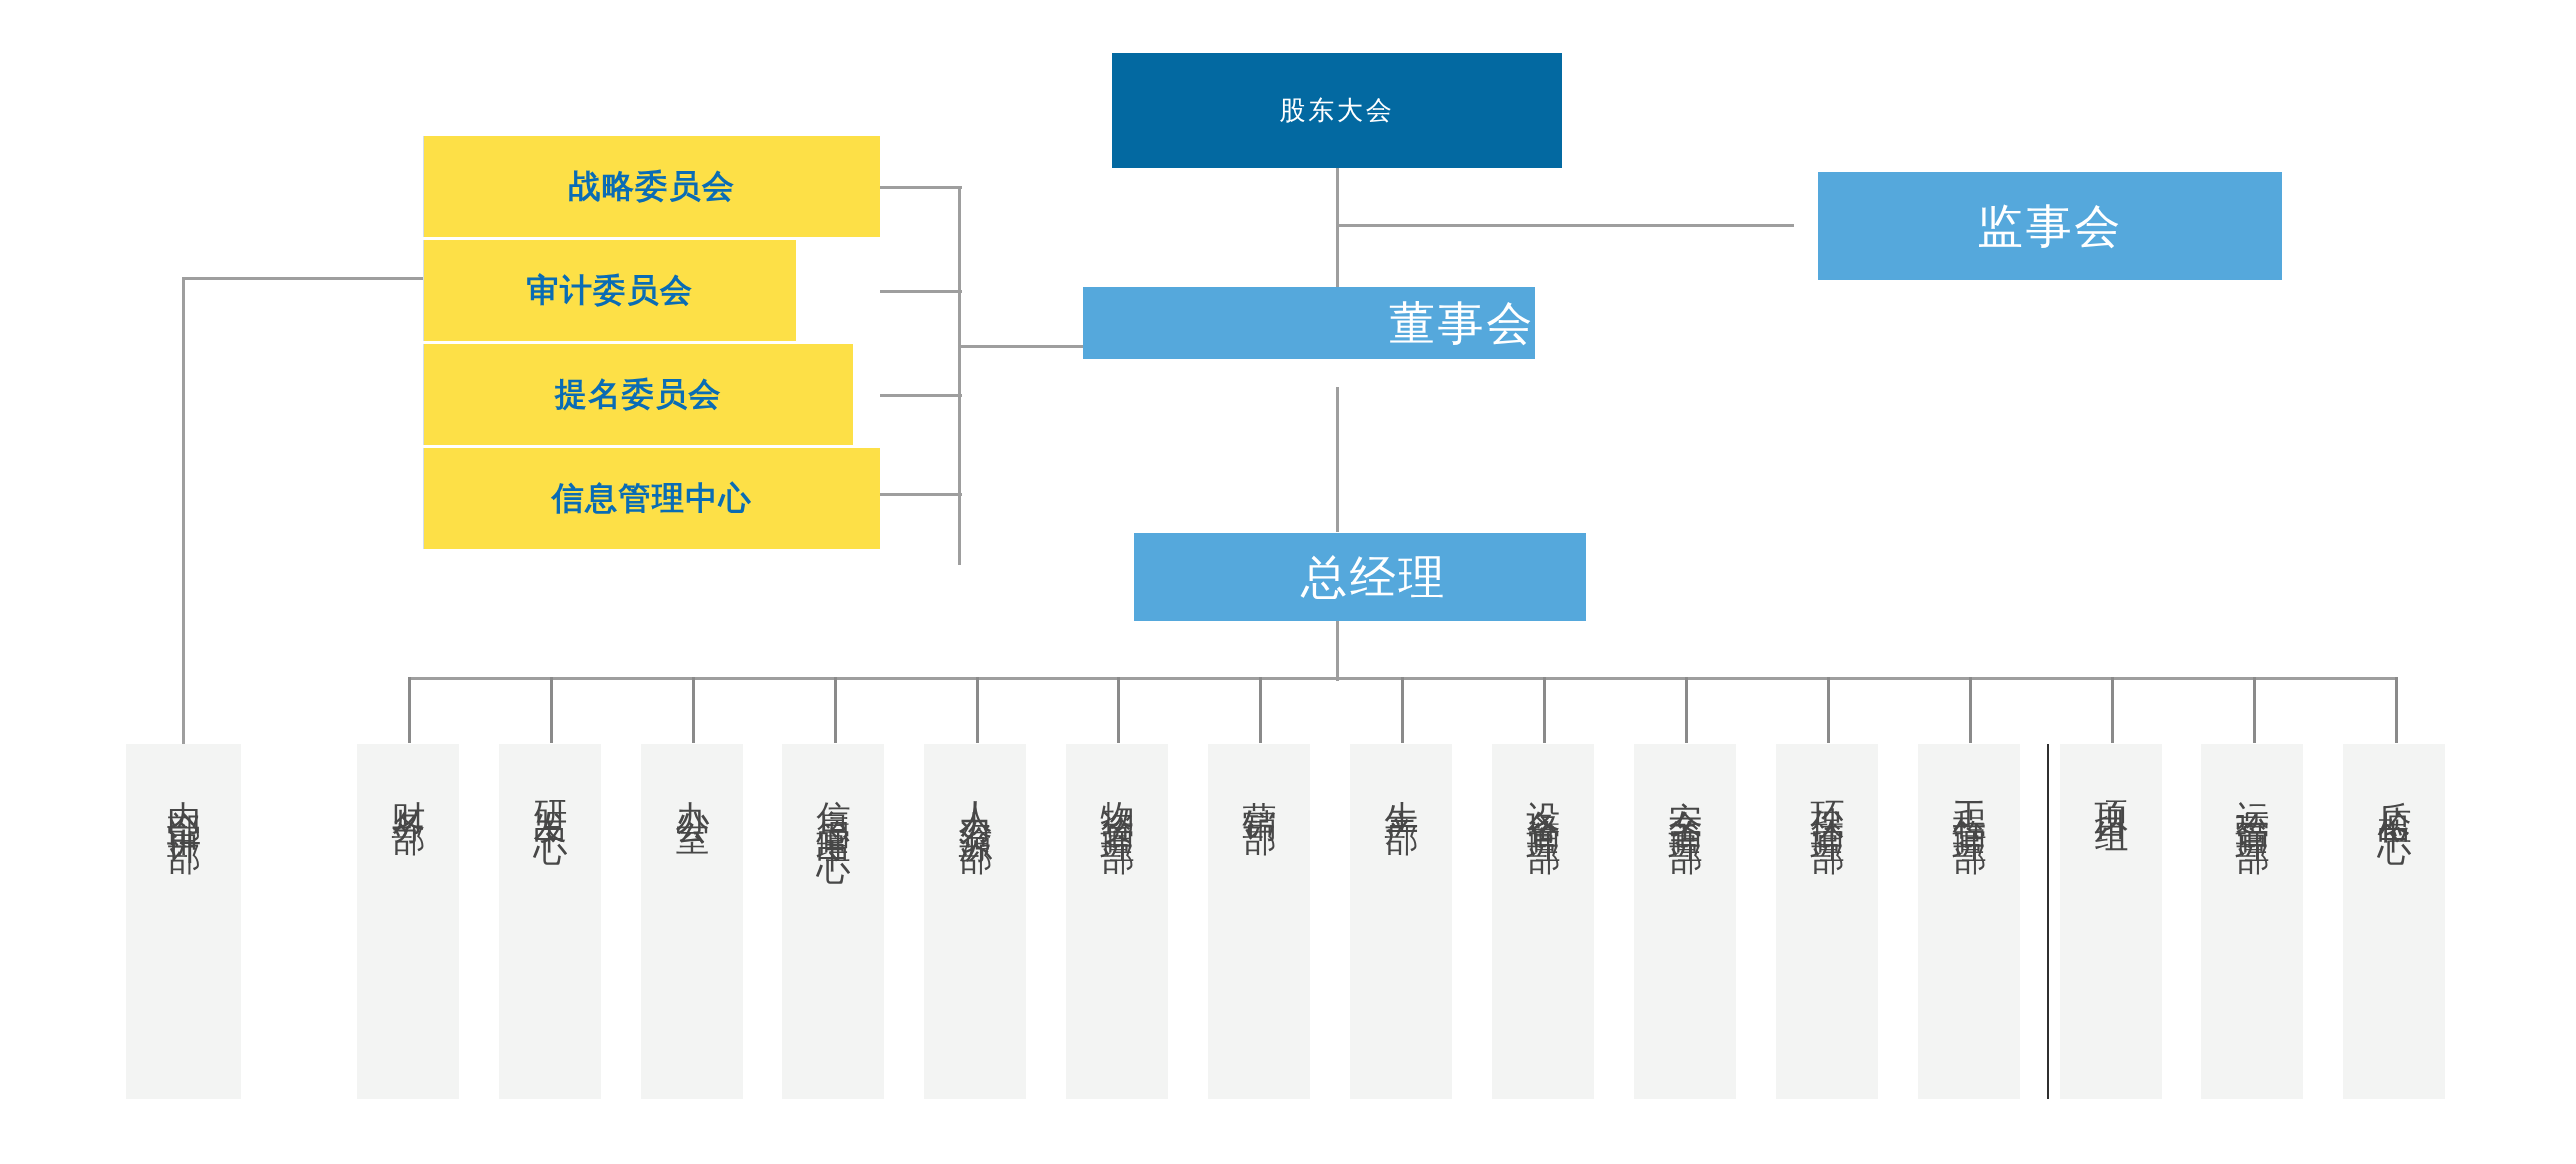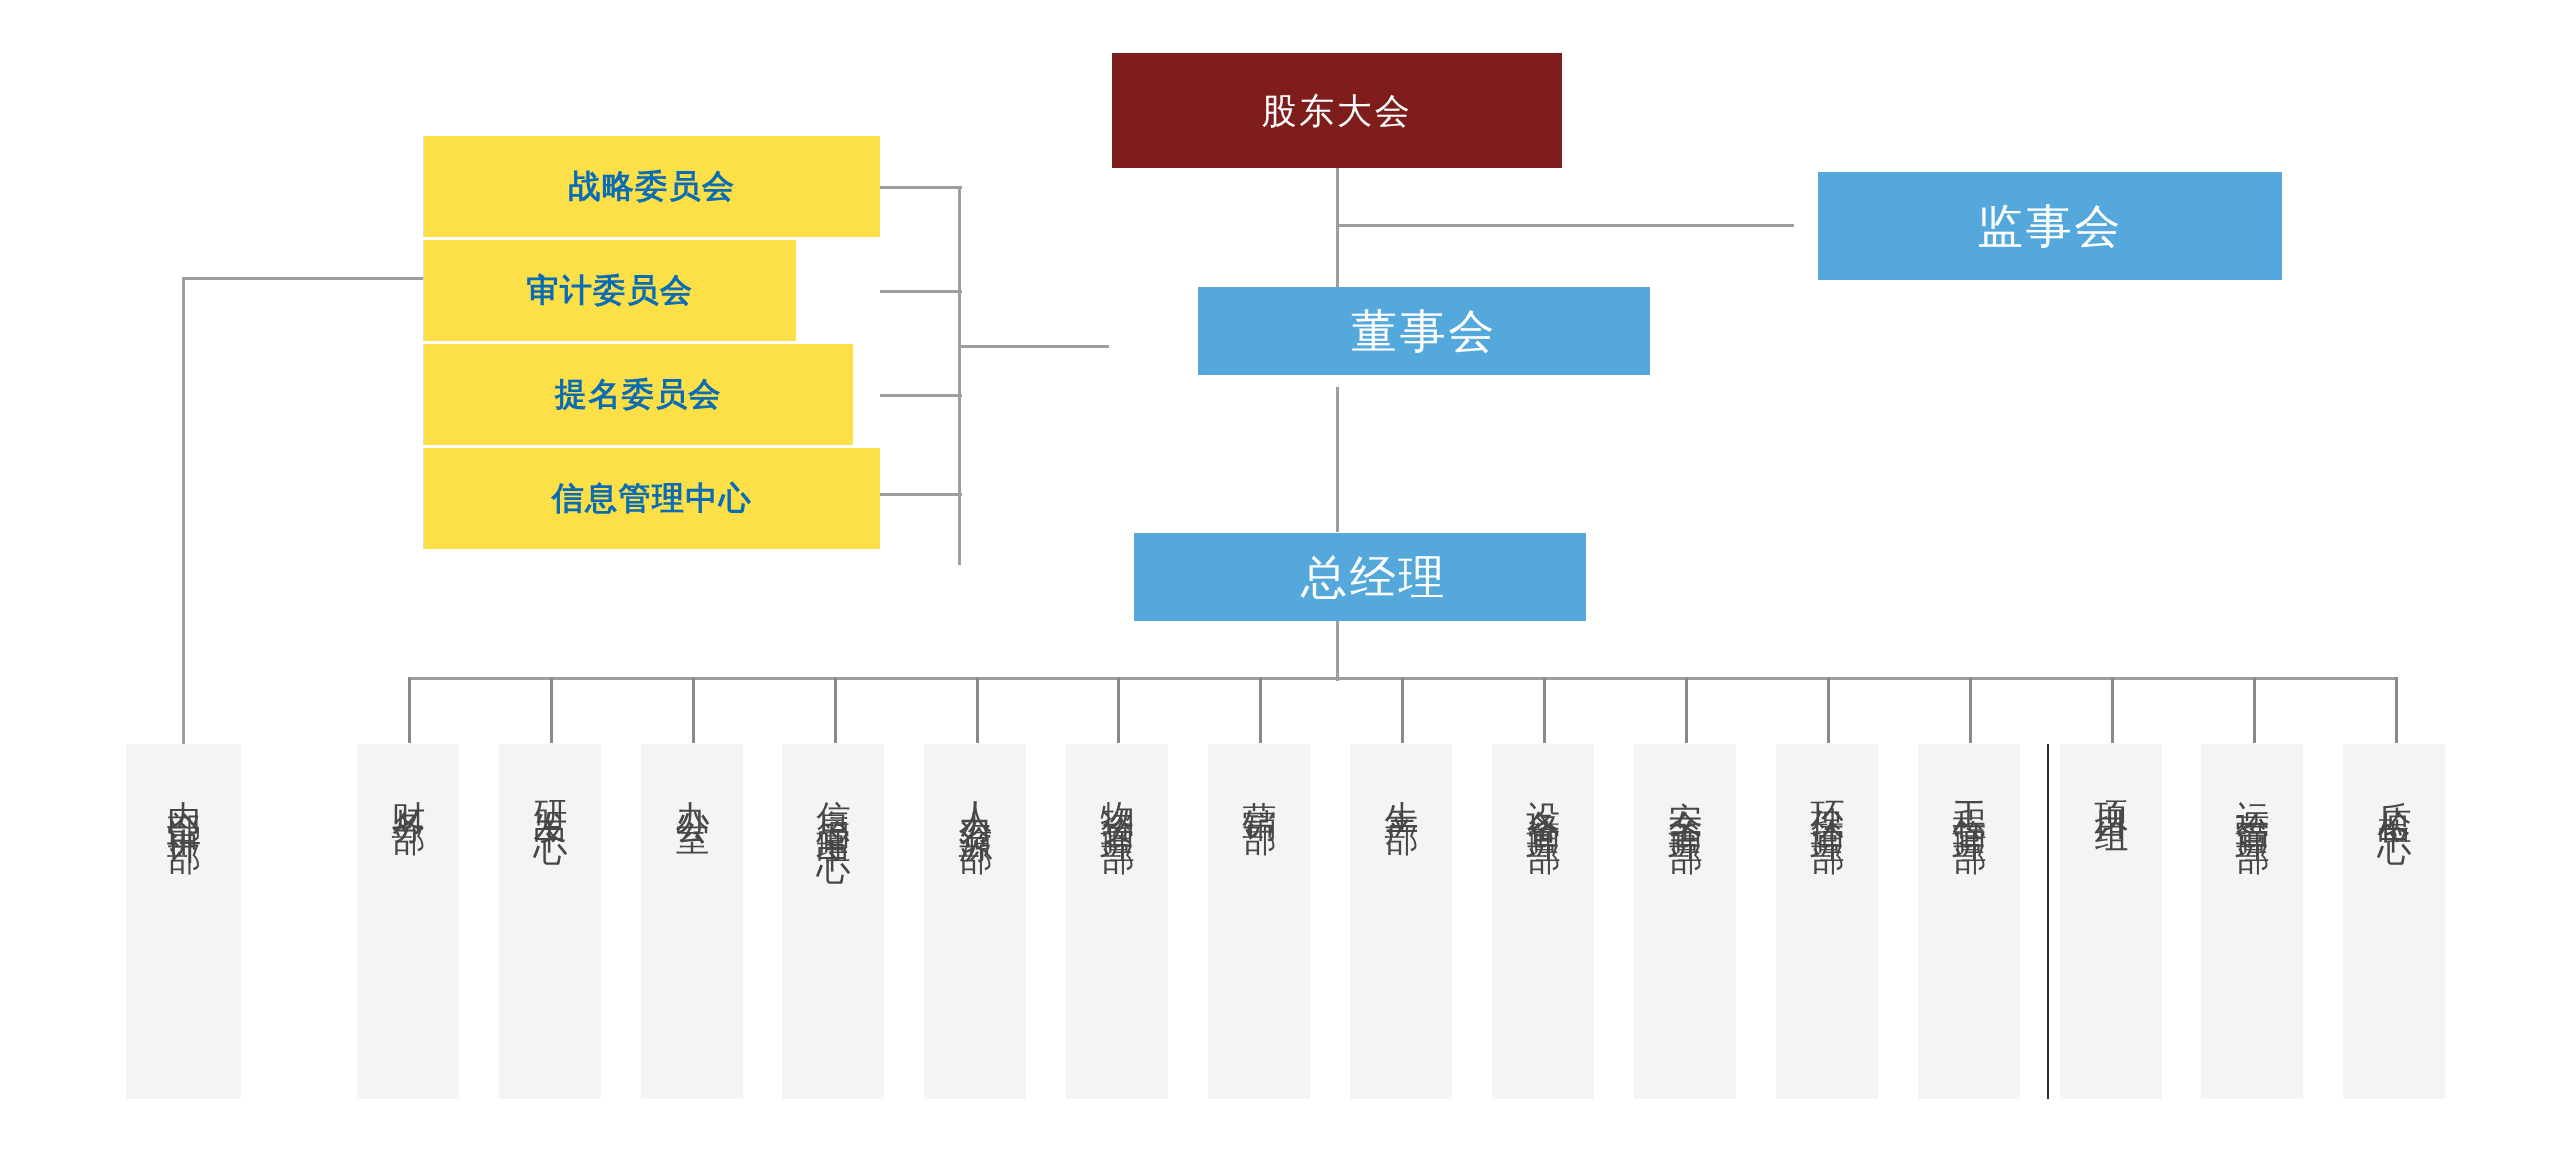--- a/index.html
+++ b/index.html
@@ -25,23 +25,23 @@
     box-sizing: border-box;
     display: flex;
     align-items: center;
     justify-content: center;
     text-align: center;
     line-height: 1.18;
   }
 
   
   .node.lvl-top {
-    background: #7f1d1d;
+    background: #0369a1;
     color: #ffffff;
-    font-size: 35px;
+    font-size: 26px;
     font-weight: 400;
     letter-spacing: 2.7px;
   }
 
   
   .node.lvl-mid {
     background: #55A8DC;
     color: #ffffff;
     font-size: 46px;
     font-weight: 400;
@@ -139,21 +139,21 @@
   <div class="divider-rule" style="left:2047px; top:744px; height:355px;"></div>
 
   <div class="node lvl-top" style="left:1112px; top:53px; width:450px; height:115px;">
     <span>股东大会</span>
   </div>
 
   <div class="node lvl-mid" style="left:1794px; top:172px; width:464px; height:108px;">
     <span>监事会</span>
   </div>
 
-  <div class="node lvl-mid" style="left:1174px; top:287px; width:452px; height:88px;">
+  <div class="node lvl-mid" style="left:1059px; top:287px; width:452px; height:72px;justify-content:flex-end;">
     <span>董事会</span>
   </div>
 
   <div class="node lvl-mid" style="left:1110px; top:533px; width:452px; height:88px;padding-left:28px;">
     <span>总经理</span>
   </div>
 
   <div class="node lvl-committee" style="left:423px; top:136px; width:457px; height:101px;">
     <span>战略委员会</span>
   </div>

